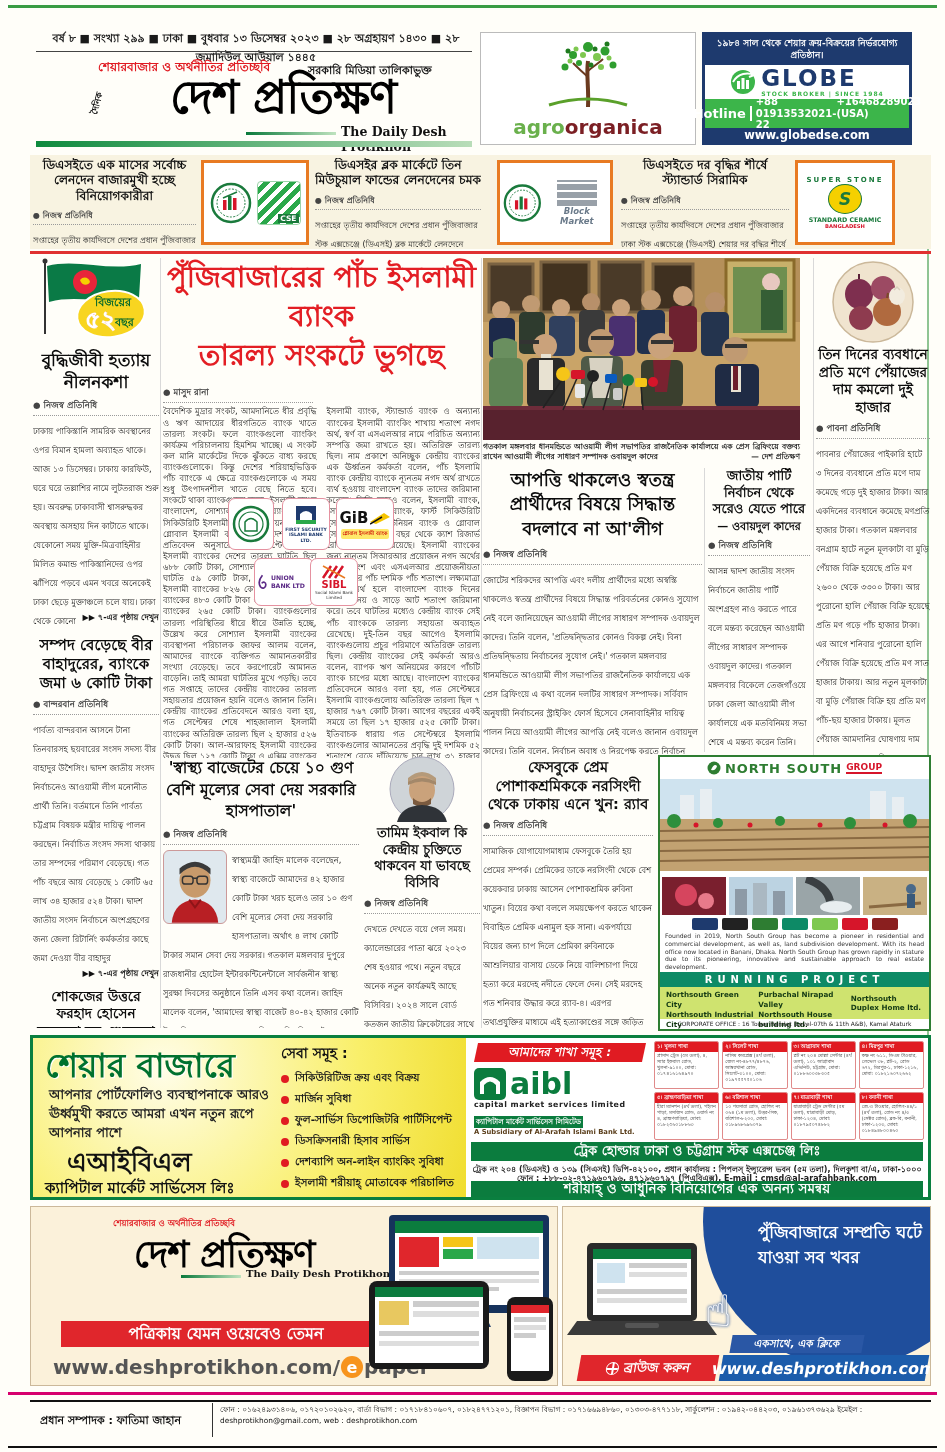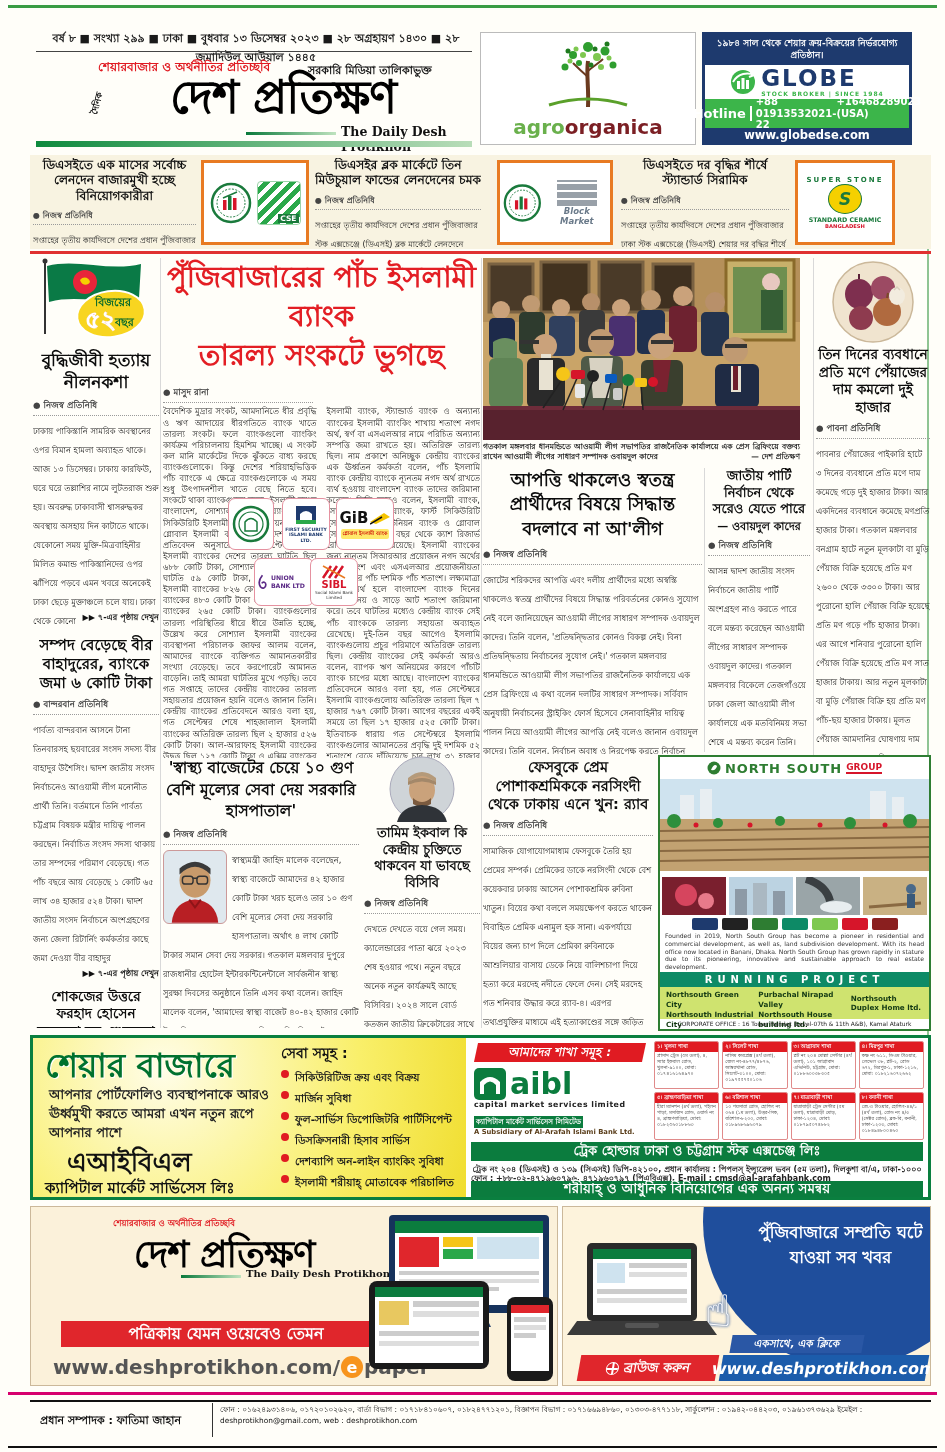--- a/index.html
+++ b/index.html
@@ -13,21 +13,21 @@
 .art-title{font-weight:bold;text-align:center;line-height:1.28;color:#0c0c0c}
 .byline{font-size:8.6px;font-weight:bold;color:#444;padding:3px 0 2px;border-bottom:1px dotted #9a9a9a;margin:2px 0 3px}
 .body-text{font-size:8.3px;line-height:1.34;text-align:justify;color:#1c1c1c}
 .more{display:block;text-align:right;font-size:8.2px;font-weight:bold;color:#111;margin-top:2px}
 .brief-title{font-size:12.2px;font-weight:bold;text-align:center;line-height:1.25;color:#111}
 .brief-body{font-size:8px;line-height:1.32;text-align:justify;color:#222}
 .logo-box{position:absolute;background:#fff;border:3px solid #e87a22;display:flex;align-items:center;justify-content:center;gap:5px;padding:3px}
 .chip{position:absolute;background:#fff;border:1px solid #e591a0;border-radius:7px;display:flex;flex-direction:column;align-items:center;justify-content:center;text-align:center;padding:2px;overflow:hidden;z-index:5}
 .banner{display:flex;align-items:center;justify-content:center;font-weight:bold;color:#fff;text-align:center}
 .vr{position:absolute;width:1px;background:#d9d9d9}
-.svc-item{display:flex;align-items:flex-start;font-size:10.6px;font-weight:bold;color:#1a1a1a;margin:4px 0}
+.svc-item{display:flex;align-items:center;font-size:10.6px;font-weight:bold;color:#1a1a1a;margin:4px 0}
 .svc-item .dot{width:8px;height:8px;border-radius:50%;background:#e01b22;margin-right:6px;flex:0 0 auto}
 .branch{border:1px solid #e08a8a;border-radius:2px;background:#fff;overflow:hidden}
 .branch .bh{background:#e01b22;color:#fff;font-size:5.3px;font-weight:bold;padding:1px 2px;white-space:nowrap;overflow:hidden}
 .branch .ba{font-size:4.7px;line-height:1.3;color:#333;padding:1px 2px}
 .globe-ic{display:inline-block;width:13px;height:13px;border:1.5px solid #fff;border-radius:50%;position:relative;margin-right:5px;flex:0 0 auto}
 .globe-ic:before{content:"";position:absolute;left:50%;top:0;width:1.5px;height:100%;background:#fff}
 .globe-ic:after{content:"";position:absolute;top:50%;left:0;height:1.5px;width:100%;background:#fff}
 </style>
 </head>
 <body>
@@ -576,21 +576,21 @@
             <div class="bh">৭। যাত্রাবাড়ী শাখা</div>
             <div class="ba">যাত্রাবাড়ী ট্রেড সেন্টার (৫ম তলা), যাত্রাবাড়ী মোড়, ঢাকা-১২০৪, মোবা: ০১৮৭৯৫০৭৪৮৮২</div>
           </div>
         <div class="branch">
             <div class="bh">৮। বনানী শাখা</div>
             <div class="ba">জে.এ টাওয়ার, হোল্ডিং-৪৪/১ (৪র্থ তলা), রোড নং ৪/৩ (সেক্টর রোড), ব্লক-বি, বনানী, ঢাকা-১২০৩, মোবা: ০১৮৪৯৪৮০০৪৬০</div>
           </div>
       </div>
       <div class="banner" style="position:absolute;left:5px;top:104px;width:452px;height:19px;background:#0b7c3e;font-size:13px">ট্রেক হোল্ডার ঢাকা ও চট্টগ্রাম স্টক এক্সচেঞ্জ লিঃ</div>
       <div style="position:absolute;left:5px;top:125px;width:452px;font-size:8px;font-weight:bold;color:#222;text-align:center">ট্রেক নং ২০৪ (ডিএসই) ও ১৩৯ (সিএসই) ডিপি-৪২১০০, প্রধান কার্যালয় : পিপলস্ ইন্স্যুরেন্স ভবন (৫ম তলা), দিলকুশা বা/এ, ঢাকা-১০০০</div>
-      <div style="position:absolute;left:5px;top:134px;width:452px;font-size:8px;font-weight:bold;color:#222;">ফোন : +৮৮-০২-৪৭১৯৬০৭৯৬, ৪৭১৯৬০৭৯৭ (পিএবিএক্স), E-mail : cmsd@al-arafahbank.com</div>
+      <div style="position:absolute;left:5px;top:134px;width:452px;font-size:8px;font-weight:bold;color:#222;text-align:center">ফোন : +৮৮-০২-৪৭১৯৬০৭৯৬, ৪৭১৯৬০৭৯৭ (পিএবিএক্স), E-mail : cmsd@al-arafahbank.com</div>
       <div class="banner" style="position:absolute;left:5px;top:143px;width:452px;height:17px;background:#0b7c3e;font-size:13.5px">শরীয়াহ্ ও আধুনিক বিনিয়োগের এক অনন্য সমন্বয়</div>
     </div>
   </div>
 
   <div class="abs" style="left:30px;top:1206px;width:528px;height:180px;background:#fbf1da;border:1px solid #cbb89a;overflow:hidden">
     <div style="position:absolute;left:82px;top:10px;font-size:8.5px;font-weight:bold;color:#e01b22">শেয়ারবাজার ও অর্থনীতির প্রতিচ্ছবি</div>
     <div style="position:absolute;left:48px;top:18px;width:290px;text-align:center;font-size:37px;font-weight:bold;color:#000;letter-spacing:-1px">দেশ প্রতিক্ষণ</div>
     <div class="rule" style="left:150px;top:68px;width:60px;height:2.5px;background:linear-gradient(90deg,#0a7a3c,#bfe3bf)"></div>
     <div class="serif" style="position:absolute;left:215px;top:61px;font-size:10px;font-weight:bold;color:#111">The Daily Desh Protikhon</div>
     <div class="banner" style="position:absolute;left:30px;top:114px;width:330px;height:26px;background:#e0262c;font-size:16px">পত্রিকায় যেমন ওয়েবেও তেমন</div>
@@ -623,21 +623,21 @@
       <rect x="142" y="94" width="38" height="66" fill="#fff"></rect>
       <rect x="142" y="94" width="38" height="8" fill="#e0262c"></rect>
         <rect x="145" y="106" width="32" height="5" fill="#ccc"></rect>
         <rect x="145" y="114" width="32" height="5" fill="#ddd"></rect>
         <rect x="145" y="122" width="22" height="5" fill="#ccc"></rect>
     </svg>
   </div>
 
   <div class="abs" style="left:562px;top:1206px;width:369px;height:180px;background:#fdf3dc;border:1px solid #cbb89a;overflow:hidden">
     <div style="position:absolute;left:140px;top:-130px;width:290px;height:290px;border-radius:50%;background:#1f4e9c"></div>
-    <div style="position:absolute;left:195px;top:14px;width:165px;color:#fff;font-size:16.5px;font-weight:bold;text-align:center;line-height:1.5">পুঁজিবাজারে সম্প্রতি ঘটে যাওয়া সব খবর</div>
+    <div style="position:absolute;left:195px;top:14px;width:165px;color:#fff;font-size:16.5px;font-weight:bold;line-height:1.5">পুঁজিবাজারে সম্প্রতি ঘটে যাওয়া সব খবর</div>
     <div style="position:absolute;left:142px;top:78px;font-size:44px;color:#fff;text-shadow:0 0 3px #1f4e9c,0 0 3px #1f4e9c">☝</div>
     <svg width="150" height="120" viewBox="0 0 150 120" style="position:absolute;left:4px;top:36px">
       <rect x="20" y="0" width="110" height="78" rx="5" fill="#2a2a2a"></rect>
       <rect x="26" y="6" width="98" height="66" fill="#fff"></rect>
       <rect x="26" y="6" width="98" height="10" fill="#0b7c3e"></rect>
       <rect x="30" y="20" width="28" height="20" fill="#cfe3ef"></rect>
         <rect x="62" y="20" width="58" height="5" fill="#ccc"></rect>
         <rect x="62" y="29" width="58" height="5" fill="#ddd"></rect>
         <rect x="30" y="46" width="90" height="5" fill="#ccc"></rect>
         <rect x="30" y="55" width="90" height="5" fill="#ddd"></rect>

